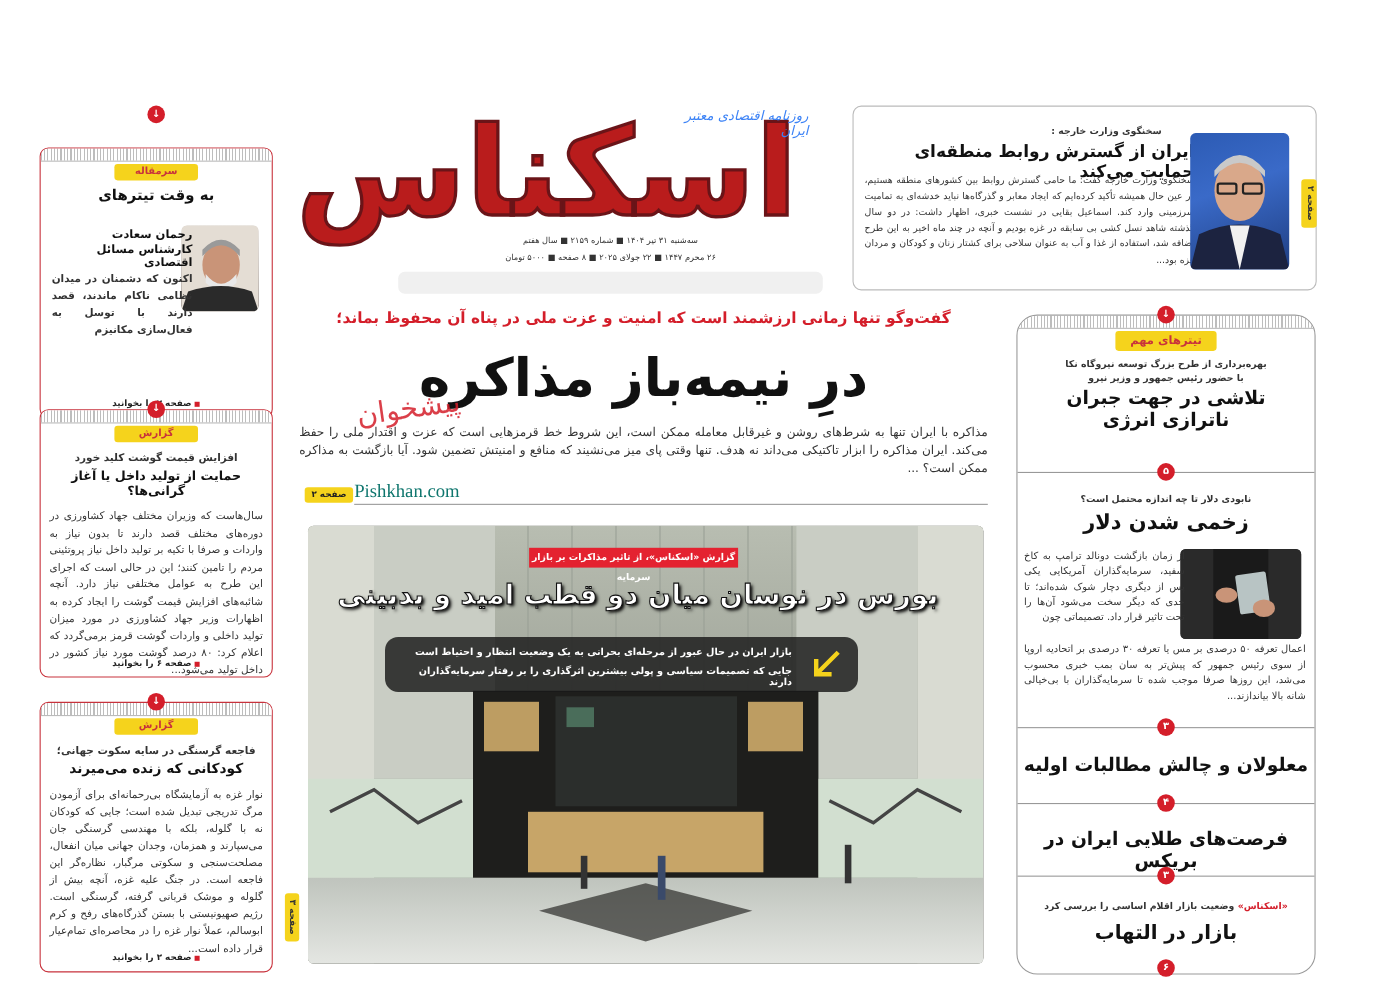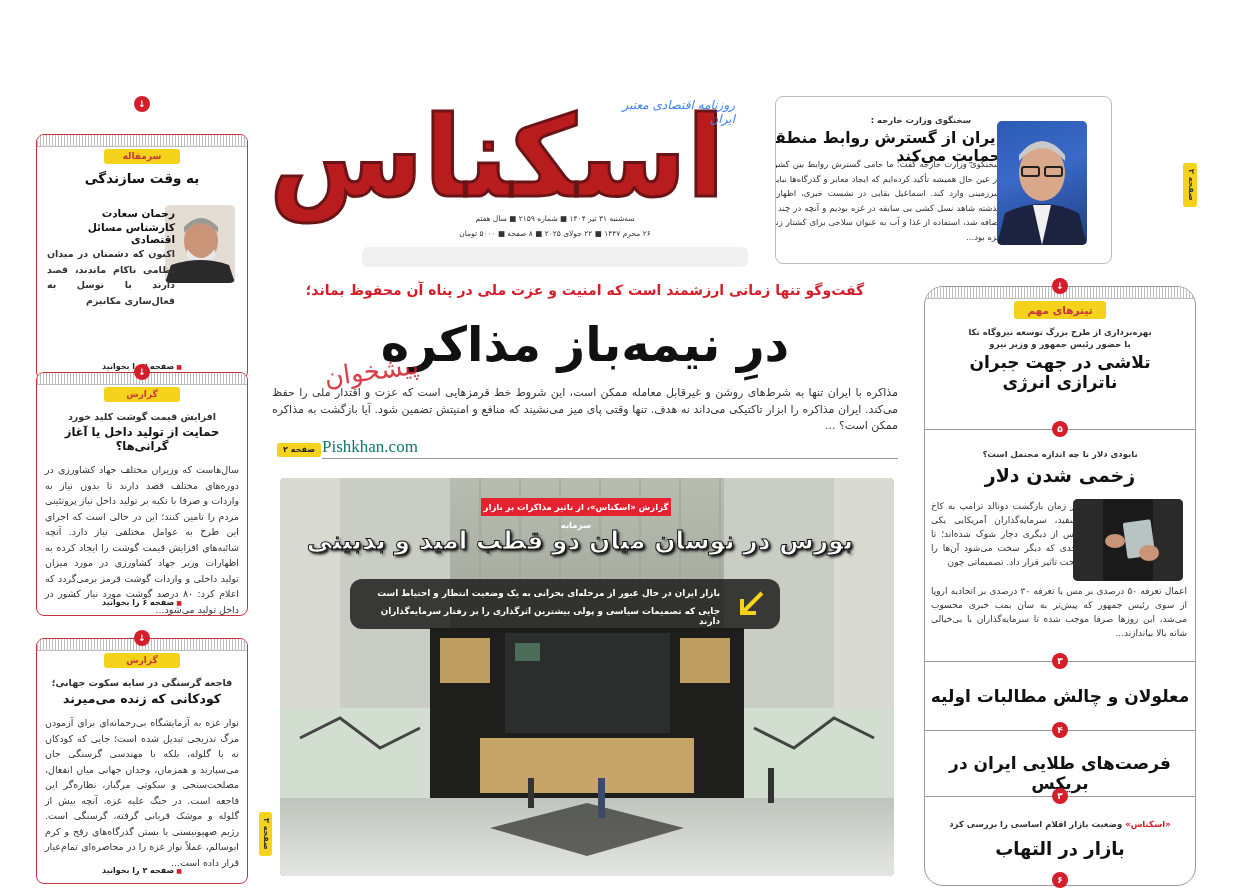--- a/index.html
+++ b/index.html
@@ -44,41 +44,41 @@
 <body>
 
 <div class="masthead-title">
   <div class="word">اسکناس</div>
 </div>
 <div class="masthead-sub">روزنامه اقتصادی معتبر ایران</div>
 <div class="dateline" style="top:214px;">سه‌شنبه ۳۱ تیر ۱۴۰۴ ■ شماره ۲۱۵۹ ■ سال هفتم</div>
 <div class="dateline" style="top:229px;">۲۶ محرم ۱۴۴۷ ■ ۲۲ جولای ۲۰۲۵ ■ ۸ صفحه ■ ۵۰۰۰ تومان</div>
 <div class="gray-strip"></div>
 
-<div class="card gray" style="left:775px; top:96px; width:337px; height:168px; border-color:#bbb; border-width:1px;">
+<div class="card gray" style="left:775px; top:96px; width:422px; height:168px; border-color:#bbb; border-width:1px;">
   <div class="abs kicker" style="right:140px; top:18px; width:210px; text-align:right; font-size:8.5px;">سخنگوی وزارت خارجه :</div>
   <div class="abs headline" style="right:110px; top:32px; width:300px; font-size:15.5px; text-align:right;">ایران از گسترش روابط منطقه‌ای حمایت می‌کند</div>
   <div class="abs body-text" style="right:110px; top:60px; width:300px; font-size:8.5px; line-height:14.5px;">سخنگوی وزارت خارجه گفت: ما حامی گسترش روابط بین کشورهای منطقه هستیم، در عین حال همیشه تأکید کرده‌ایم که ایجاد معابر و گذرگاه‌ها نباید خدشه‌ای به تمامیت سرزمینی وارد کند. اسماعیل بقایی در نشست خبری، اظهار داشت: در دو سال گذشته شاهد نسل کشی بی سابقه در غزه بودیم و آنچه در چند ماه اخیر به این طرح اضافه شد، استفاده از غذا و آب به عنوان سلاحی برای کشتار زنان و کودکان و مردان غزه بود...</div>
   <div class="photo" style="right:24px; top:24px; width:90px; height:124px; background:linear-gradient(160deg,#2c5bb4 0%,#3a6ac8 40%,#1f3e82 100%);">
     <svg width="90" height="124" viewBox="0 0 90 124">
       <ellipse cx="45" cy="52" rx="23" ry="28" fill="#d9a88a"></ellipse>
       <path d="M22 40 Q45 14 68 40 L68 34 Q45 6 22 34 Z" fill="#c9c9c9"></path>
       <rect x="25" y="46" width="17" height="9" rx="2" fill="none" stroke="#222" stroke-width="2"></rect>
       <rect x="48" y="46" width="17" height="9" rx="2" fill="none" stroke="#222" stroke-width="2"></rect>
       <path d="M0 124 L8 92 Q45 74 82 92 L90 124 Z" fill="#1c2340"></path>
       <path d="M36 84 L45 124 L54 84 Z" fill="#f1f1f1"></path>
     </svg>
   </div>
 </div>
 <div class="page-tab" style="left:1183px; top:163px; width:14px; height:44px;">صفحه ۲</div>
 
 <div class="card" style="left:36px; top:104px; width:212px; height:246px;margin-top:30px;">
   <div class="stripes"></div>
   <span class="label-tag">سرمقاله</span>
-  <div class="headline" style="font-size:13.5px; margin-top:6px;">به وقت سازندگی</div>
+  <div class="headline" style="font-size:13.5px; margin-top:6px;">به وقت تیترهای</div>
   <div class="photo" style="left:128px; top:70px; width:70px; height:78px; background:linear-gradient(180deg,#d8d0c8,#5a4a40);">
     <svg width="70" height="78" viewBox="0 0 70 78">
       <rect width="70" height="78" fill="#e4ddd4"></rect>
       <ellipse cx="36" cy="36" rx="17" ry="21" fill="#c99478"></ellipse>
       <path d="M19 28 Q36 8 53 28 L53 22 Q36 4 19 22Z" fill="#9a9a9a"></path>
       <path d="M22 44 Q36 62 50 44 L50 52 Q36 66 22 52Z" fill="#e8e8e8"></path>
       <path d="M0 78 L6 60 Q36 50 64 60 L70 78Z" fill="#2a2a2a"></path>
     </svg>
   </div>
   <div class="abs" style="right:72px; top:72px; width:128px;">

